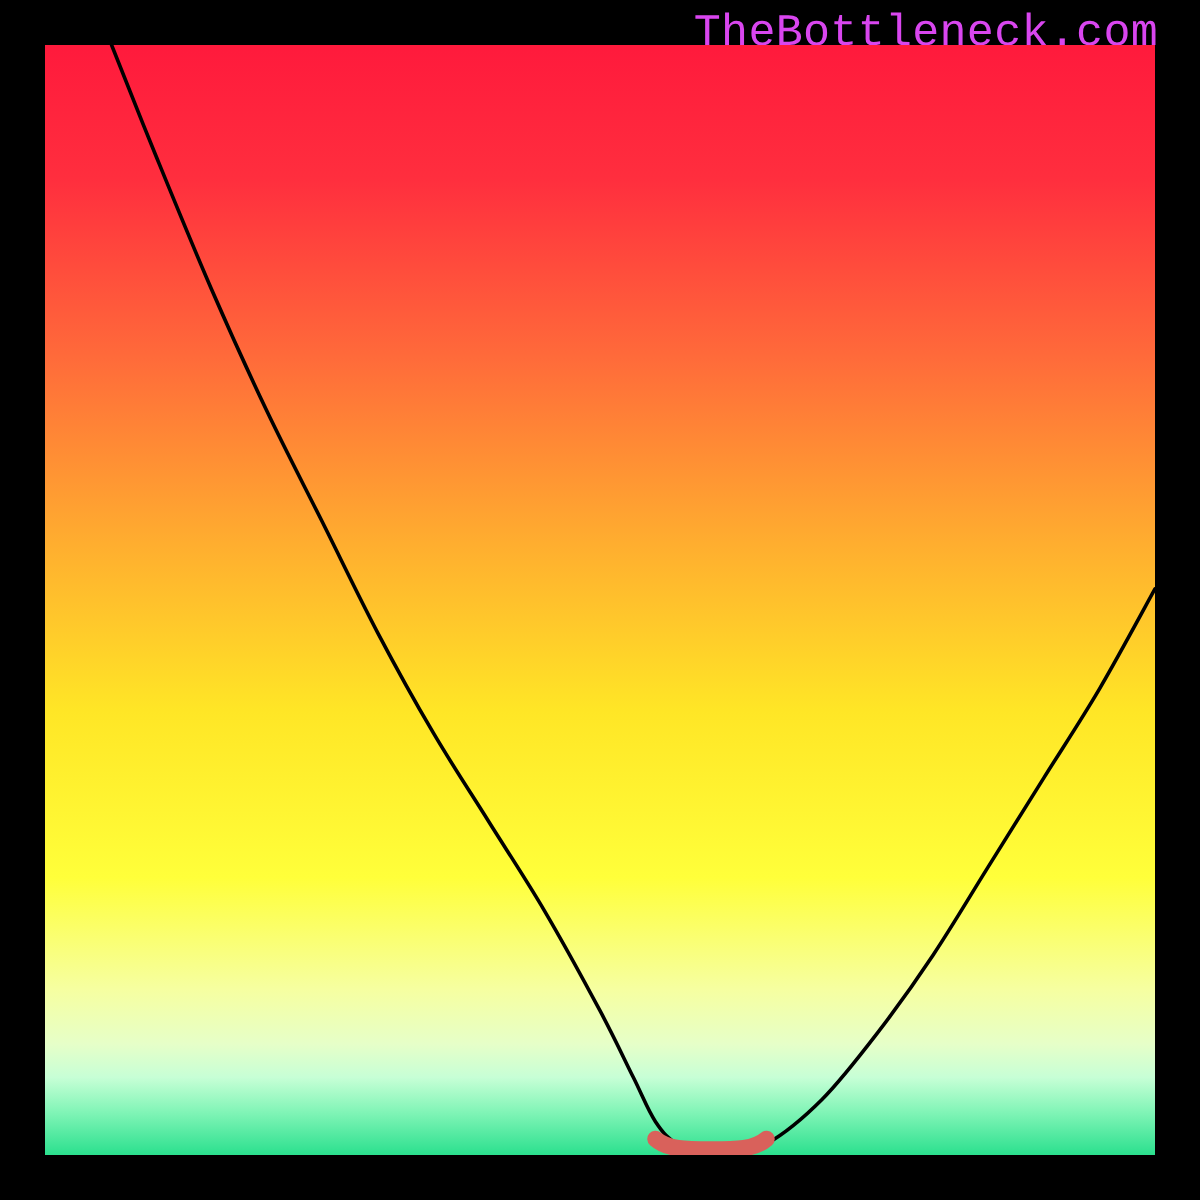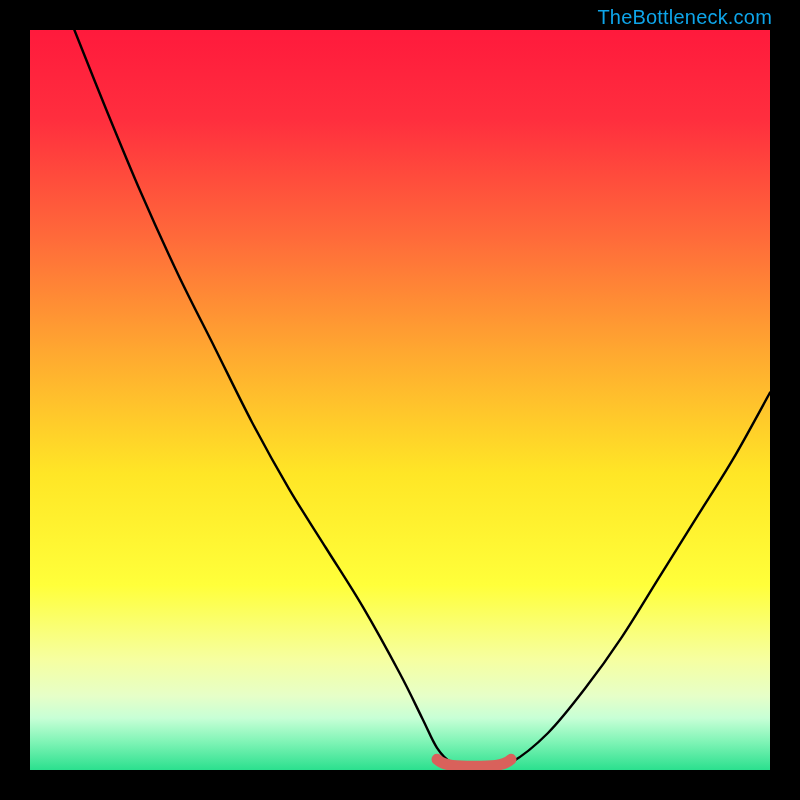--- a/index.html
+++ b/index.html
@@ -19,24 +19,24 @@
     position: absolute;
     left: 30px;
     top: 30px;
     width: 740px;
     height: 740px;
   }
   .watermark {
     position: absolute;
     top: 6px;
     right: 28px;
-    font-family: Liberation Sans, sans-serif;
-    font-size: 20px;
+    font-family: Liberation Mono, monospace;
+    font-size: 30px;
     font-weight: 500;
-    color: #0ea5e9;
+    color: #d946ef;
     letter-spacing: 0.2px;
   }
 </style>
 </head>
 <body>
 
 <div class="frame">
 
   <div class="watermark">TheBottleneck.com</div>
 

